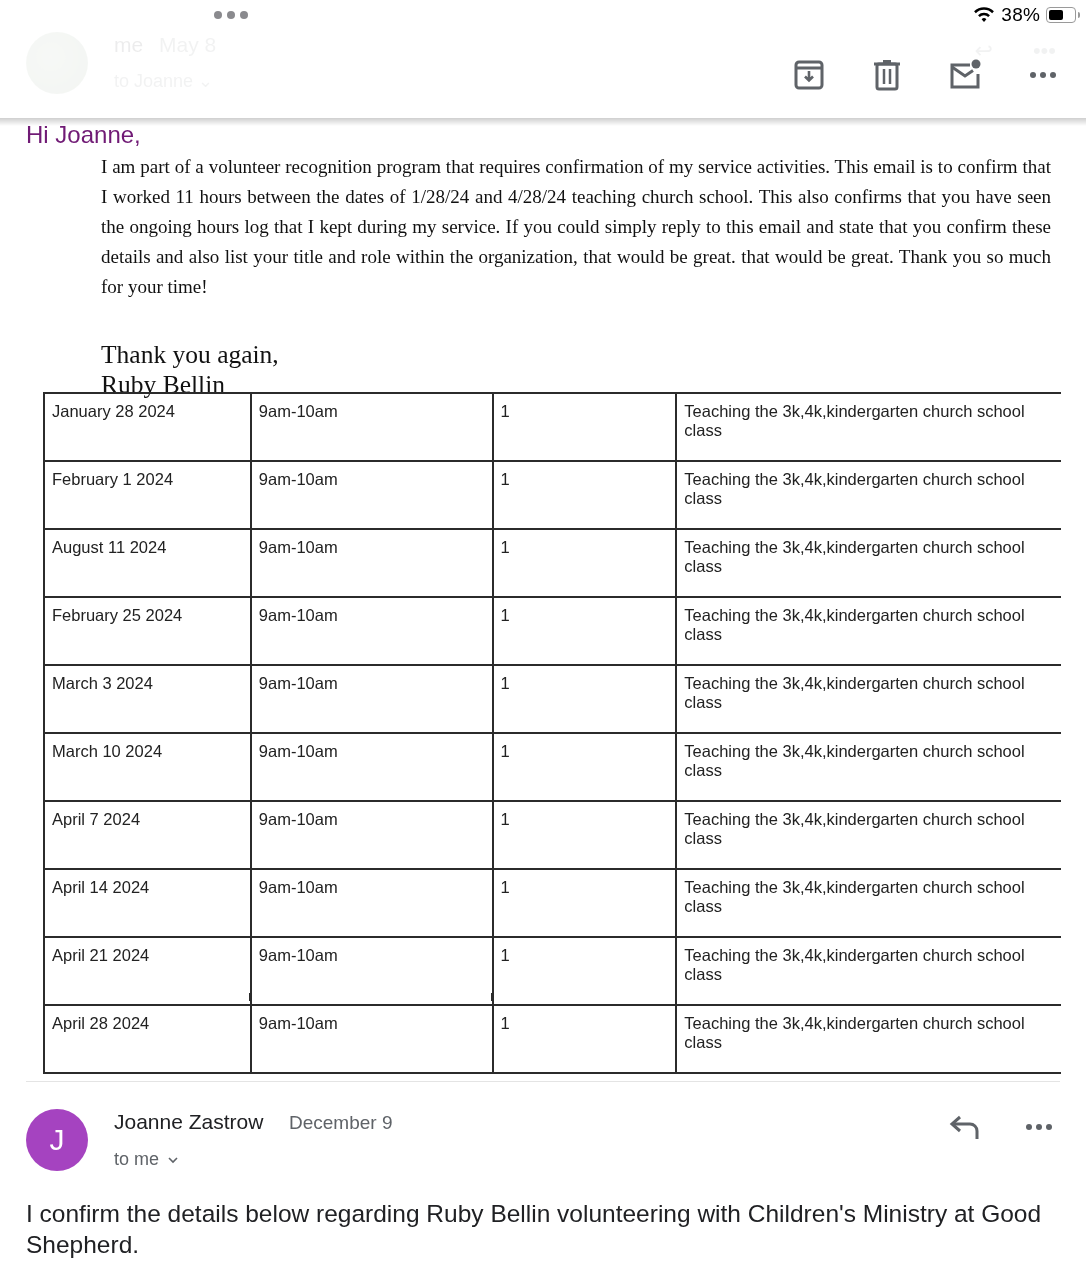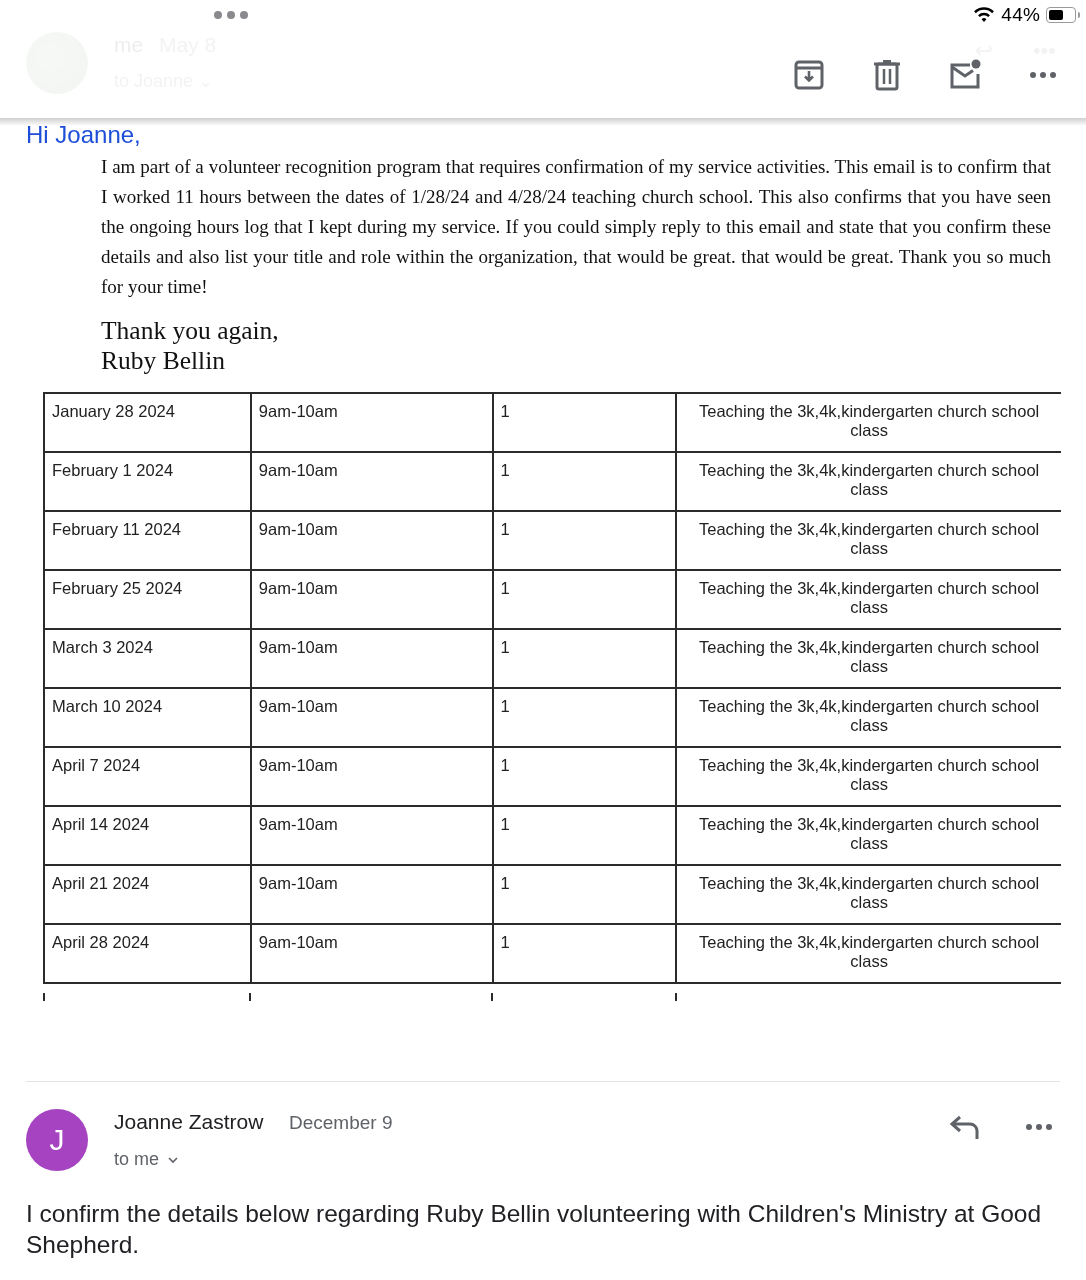--- a/index.html
+++ b/index.html
@@ -25,29 +25,29 @@
   .faded-to { position: absolute; left: 114px; top: 40px; font-size: 18px; color: #5f6368; }
   .faded-actions { position: absolute; right: 30px; top: 8px; display: flex; gap: 40px; font-size: 22px; color: #5f6368; }
 
   
   .toolbar { position: absolute; top: 52px; right: 26px; display: flex; align-items: center; gap: 44px; height: 46px; }
   .tb-btn { width: 34px; height: 34px; display: flex; align-items: center; justify-content: center; cursor: pointer; }
   .tb-btn svg { width: 34px; height: 34px; }
   .toolbar-shadow { position: absolute; top: 118px; left: 0; width: 1086px; height: 8px; background: linear-gradient(#cfcfcf, rgba(255,255,255,0)); }
 
   
-  .greeting { position: absolute; left: 26px; top: 121px; font-size: 24px; color: #1d4ed8; }
+  .greeting { position: absolute; left: 26px; top: 121px; font-size: 24px; color: #701a75; }
   .body-text { position: absolute; left: 101px; top: 152px; width: 950px; font-family: "Liberation Serif", serif; font-size: 19px; line-height: 30px; color: #111; text-align: justify; }
   .body-text p { margin: 0; }
-  .signoff { position: absolute; left: 101px; top: 316px; font-family: "Liberation Serif", serif; font-size: 25.5px; line-height: 30px; color: #111; }
+  .signoff { position: absolute; left: 101px; top: 340px; font-family: "Liberation Serif", serif; font-size: 25.5px; line-height: 30px; color: #111; }
 
   
   .hours-table { position: absolute; left: 43px; top: 392px; width: 1018px; border-collapse: collapse; font-family: "Liberation Sans", sans-serif; font-size: 16.5px; color: #222; }
-  .hours-table td { border: 2px solid #2b2b2b; vertical-align: top; padding: 8px 7px 0 7px; height: 59px; line-height: 19px; }
-  .hours-table td:last-child { border-right: none; text-align: center; }
+  .hours-table td { border: 2px solid #2b2b2b; vertical-align: top; padding: 8px 7px 0 7px; height: 68px; line-height: 19px; }
+  .hours-table td:last-child { border-right: none; }
   .hours-table col.c1 { width: 207px; }
   .hours-table col.c2 { width: 242px; }
   .hours-table col.c3 { width: 184px; }
   .hours-table col.c4 { width: 385px; }
   .table-tail { position: absolute; top: 993px; left: 43px; width: 1018px; height: 8px; }
   .table-tail span { position: absolute; top: 0; width: 2px; height: 8px; background: #2b2b2b; }
 
   
   .divider { position: absolute; left: 26px; top: 1081px; width: 1034px; height: 1px; background: #e4e4e4; }
 
@@ -72,21 +72,21 @@
     <span></span>
       <span></span>
       <span></span>
   </div>
   <div class="status-right">
     <svg class="wifi-icon" viewBox="0 0 24 18">
       <path d="M12 16.5 l-2.6-3 a3.6 3.6 0 0 1 5.2 0z" fill="#000"></path>
       <path d="M5.5 9.2 a9.2 9.2 0 0 1 13 0 l-1.9 2.1 a6.4 6.4 0 0 0 -9.2 0z" fill="#000"></path>
       <path d="M1.2 5 a15.2 15.2 0 0 1 21.6 0 l-1.9 2.1 a12.4 12.4 0 0 0 -17.8 0z" fill="#000"></path>
     </svg>
-    <span class="battery-pct">44%</span>
+    <span class="battery-pct">38%</span>
     <div class="battery-icon">
       <div class="fill" id="battery-fill" style="width: 60%;"></div>
     </div>
   </div>
 </div>
 
 <div class="faded-header">
   <div class="faded-avatar"></div>
   <div class="faded-name">
     <span>me</span>
@@ -158,21 +158,21 @@
         <td>1</td>
         <td>Teaching the 3k,4k,kindergarten church school class</td>
       </tr>
       <tr>
         <td>February 1 2024</td>
         <td>9am-10am</td>
         <td>1</td>
         <td>Teaching the 3k,4k,kindergarten church school class</td>
       </tr>
       <tr>
-        <td>February 11 2024</td>
+        <td>August 11 2024</td>
         <td>9am-10am</td>
         <td>1</td>
         <td>Teaching the 3k,4k,kindergarten church school class</td>
       </tr>
       <tr>
         <td>February 25 2024</td>
         <td>9am-10am</td>
         <td>1</td>
         <td>Teaching the 3k,4k,kindergarten church school class</td>
       </tr>

